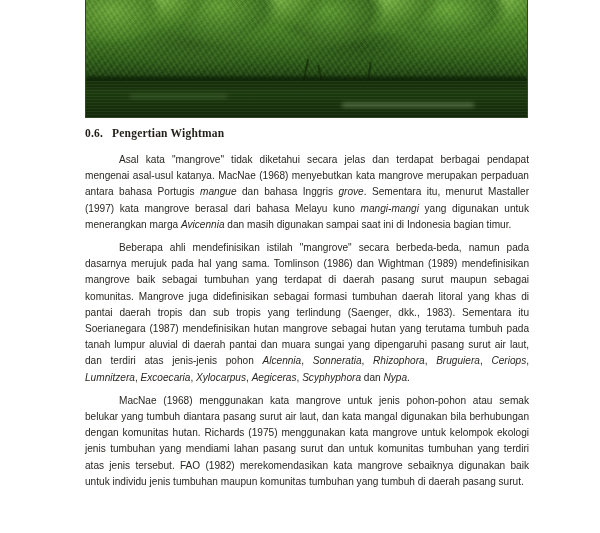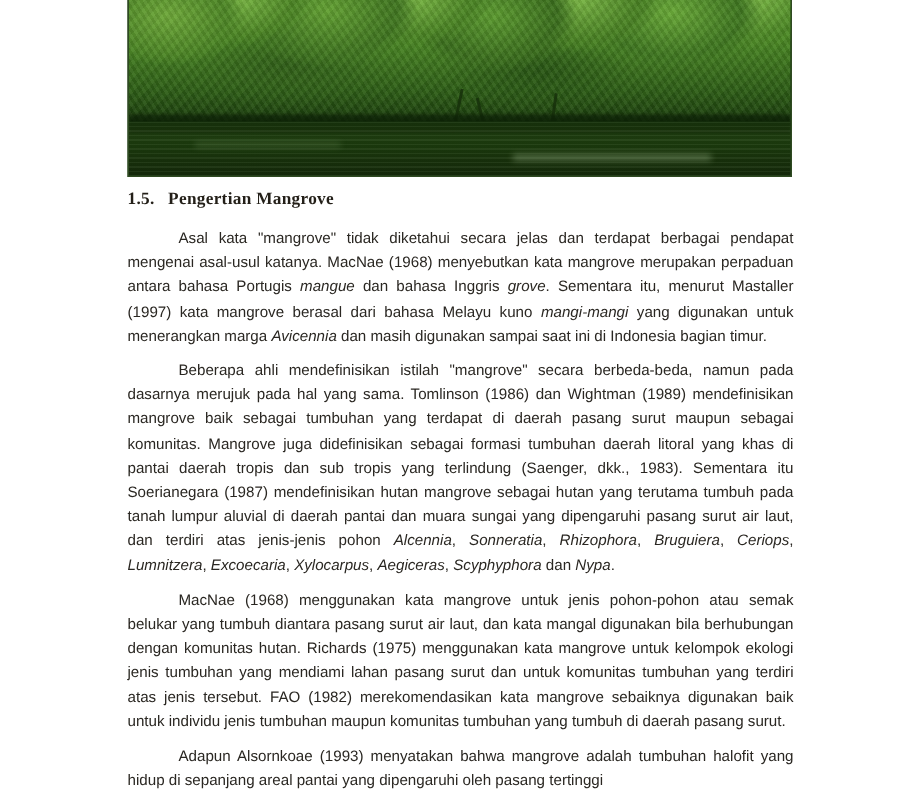--- a/index.html
+++ b/index.html
@@ -165,23 +165,22 @@
       <div class="trunk" style="left:53%;top:62%;width:2px;height:17%;transform:rotate(-14deg);"></div>
       <div class="trunk" style="left:64%;top:60%;width:2px;height:19%;transform:rotate(8deg);"></div>
       <div class="shoreline"></div>
       <div class="water"></div>
       <div class="water-glint"></div>
       <div class="water-glint2"></div>
     </div>
   </div>
 
   <div class="heading">
-    <span class="num">1.5.</span><span>Pengertian Mangrove</span>
+    <span class="num">0.6.</span><span>Pengertian Wightman</span>
   </div>
 
   <div class="body-text" id="body-text">
       <p><span>Asal kata "mangrove" tidak diketahui secara jelas dan terdapat berbagai pendapat mengenai asal-usul katanya. MacNae (1968) menyebutkan kata mangrove merupakan perpaduan antara bahasa Portugis </span><i>mangue</i><span> dan bahasa Inggris </span><i>grove</i><span>. Sementara itu, menurut Mastaller (1997) kata mangrove berasal dari bahasa Melayu kuno </span><i>mangi-mangi</i><span> yang digunakan untuk menerangkan marga </span><i>Avicennia</i><span> dan masih digunakan sampai saat ini di Indonesia bagian timur.</span></p>
       <p><span>Beberapa ahli mendefinisikan istilah "mangrove" secara berbeda-beda, namun pada dasarnya merujuk pada hal yang sama. Tomlinson (1986) dan Wightman (1989) mendefinisikan mangrove baik sebagai tumbuhan yang terdapat di daerah pasang surut maupun sebagai komunitas. Mangrove juga didefinisikan sebagai formasi tumbuhan daerah litoral yang khas di pantai daerah tropis dan sub tropis yang terlindung (Saenger, dkk., 1983). Sementara itu Soerianegara (1987) mendefinisikan hutan mangrove sebagai hutan yang terutama tumbuh pada tanah lumpur aluvial di daerah pantai dan muara sungai yang dipengaruhi pasang surut air laut, dan terdiri atas jenis-jenis pohon </span><i>Alcennia</i><span>, </span><i>Sonneratia</i><span>, </span><i>Rhizophora</i><span>, </span><i>Bruguiera</i><span>, </span><i>Ceriops</i><span>, </span><i>Lumnitzera</i><span>, </span><i>Excoecaria</i><span>, </span><i>Xylocarpus</i><span>, </span><i>Aegiceras</i><span>, </span><i>Scyphyphora</i><span> dan </span><i>Nypa</i><span>.</span></p>
       <p><span>MacNae (1968) menggunakan kata mangrove untuk jenis pohon-pohon atau semak belukar yang tumbuh diantara pasang surut air laut, dan kata mangal digunakan bila berhubungan dengan komunitas hutan. Richards (1975) menggunakan kata mangrove untuk kelompok ekologi jenis tumbuhan yang mendiami lahan pasang surut dan untuk komunitas tumbuhan yang terdiri atas jenis tersebut. FAO (1982) merekomendasikan kata mangrove sebaiknya digunakan baik untuk individu jenis tumbuhan maupun komunitas tumbuhan yang tumbuh di daerah pasang surut.</span></p>
-      <p><span>Adapun Alsornkoae (1993) menyatakan bahwa mangrove adalah tumbuhan halofit yang hidup di sepanjang areal pantai yang dipengaruhi oleh pasang tertinggi</span></p>
     </div>
 
 </div>
 
 </body></html>

